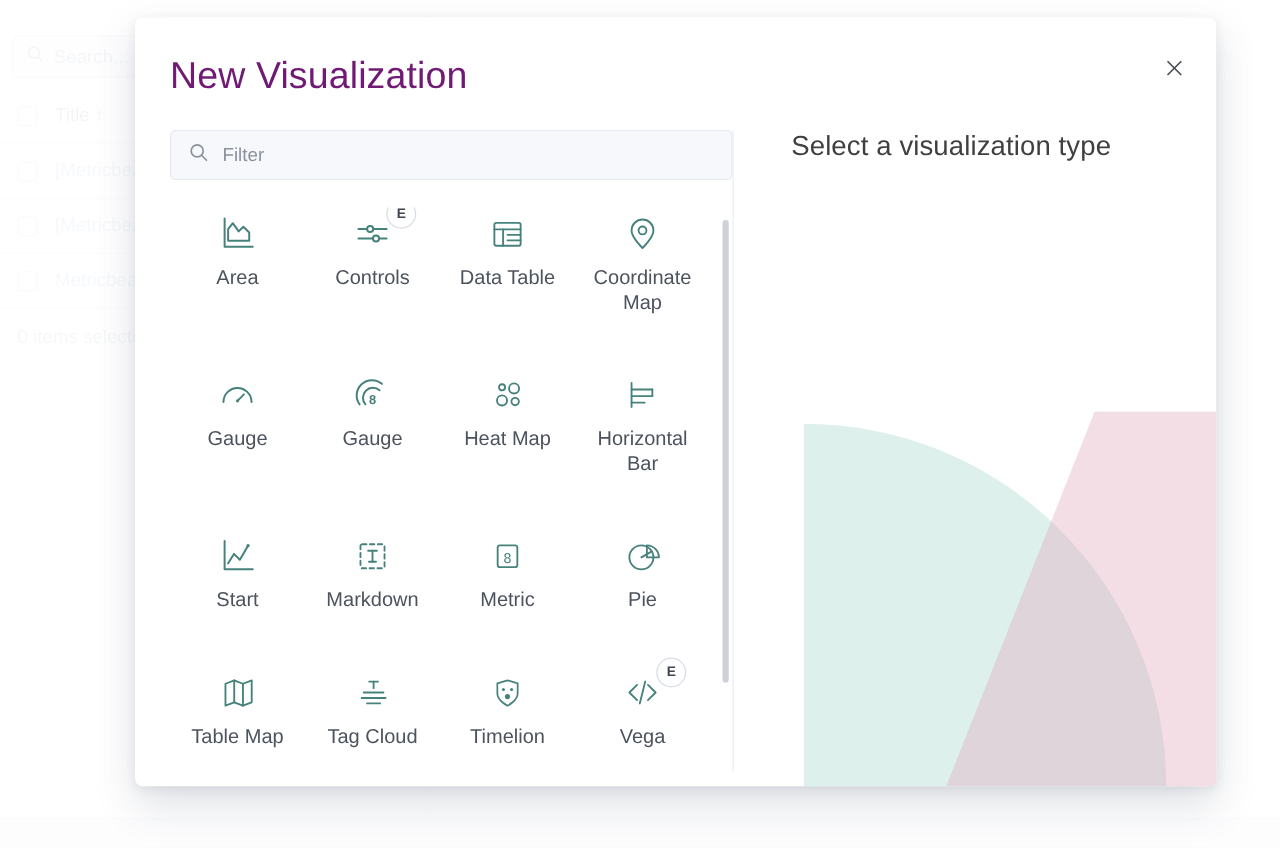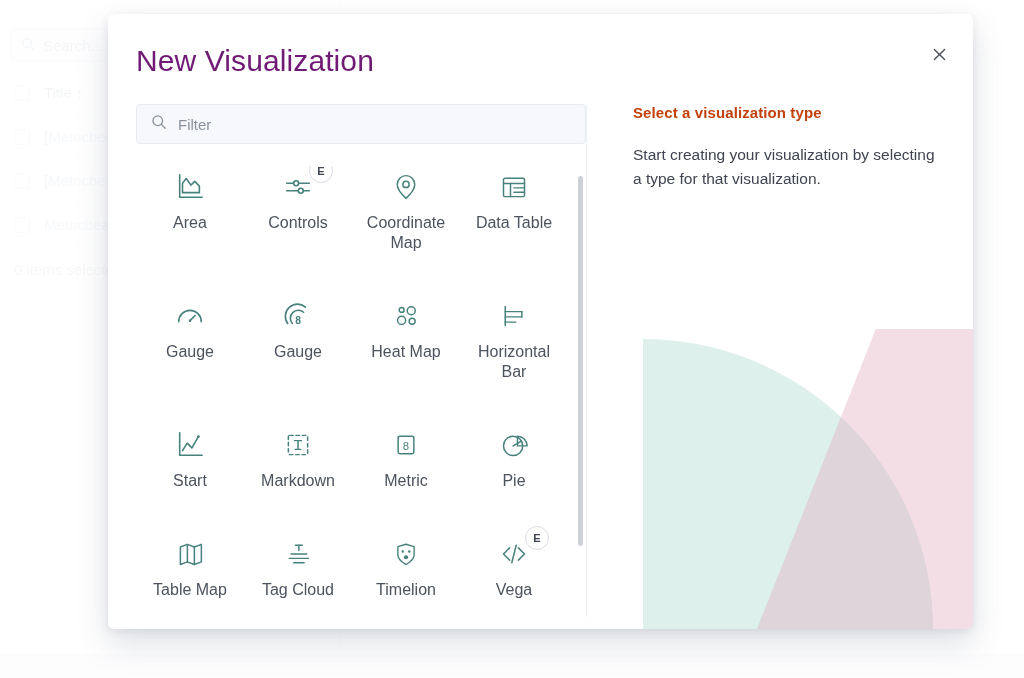--- a/index.html
+++ b/index.html
@@ -160,21 +160,21 @@
   .scrollbar-thumb {
     position: absolute; left: 1px; top: 10px;
     width: 5px; height: 370px; border-radius: 3px;
     background: #cdd2da;
   }
 
   .col-divider { width: 1px; background: #ebeef2; margin: 0 0 0 0; align-self: stretch; }
 
   .right-col { flex: 1; padding: 0 0 0 46px; }
   .right-title {
-    font-size: 15px; font-weight: 700; color: #c2410c;
+    font-size: 22px; font-weight: 400; color: #404040;
     margin-bottom: 22px; letter-spacing: 0.1px;
   }
   .right-text {
     font-size: 15.5px; color: #3f4450; line-height: 1.55; max-width: 310px;
   }
 </style>
 </head>
 <body>
 
 <div id="page-root">
@@ -267,40 +267,40 @@
                       <circle cx="19" cy="20" r="2.6"></circle>
                       <line x1="22" y1="20" x2="28" y2="20"></line>
                     </svg>
                     <span class="exp-badge">E</span>
                   </span>
                   <span class="type-label">Controls</span>
                 </button>
                 <button class="type-card">
                   <span class="icon-wrap">
                     <svg width="28" height="28" viewBox="0 0 32 32" fill="none" stroke="#46827b" stroke-width="1.7" stroke-linecap="round" stroke-linejoin="round">
-                      <path d="M16 29 C16 29 26 19.5 26 13 A10 10 0 1 0 6 13 C6 19.5 16 29 16 29 Z"></path>
-                      <circle cx="16" cy="13" r="3.6"></circle>
-                    </svg>
-                  </span>
-                  <span class="type-label">Coordinate Map</span>
-                </button>
-                <button class="type-card">
-                  <span class="icon-wrap">
-                    <svg width="28" height="28" viewBox="0 0 32 32" fill="none" stroke="#46827b" stroke-width="1.7" stroke-linecap="round" stroke-linejoin="round">
                       <rect x="4" y="6" width="24" height="21" rx="1.6"></rect>
                       <line x1="4" y1="12" x2="28" y2="12"></line>
                       <line x1="12" y1="12" x2="12" y2="27"></line>
                       <line x1="16" y1="17" x2="28" y2="17"></line>
                       <line x1="16" y1="22" x2="28" y2="22"></line>
                     </svg>
                   </span>
                   <span class="type-label">Data Table</span>
                 </button>
                 <button class="type-card">
                   <span class="icon-wrap">
+                    <svg width="28" height="28" viewBox="0 0 32 32" fill="none" stroke="#46827b" stroke-width="1.7" stroke-linecap="round" stroke-linejoin="round">
+                      <path d="M16 29 C16 29 26 19.5 26 13 A10 10 0 1 0 6 13 C6 19.5 16 29 16 29 Z"></path>
+                      <circle cx="16" cy="13" r="3.6"></circle>
+                    </svg>
+                  </span>
+                  <span class="type-label">Coordinate Map</span>
+                </button>
+                <button class="type-card">
+                  <span class="icon-wrap">
                     <svg width="30" height="30" viewBox="0 0 32 32" fill="none" stroke="#46827b" stroke-width="1.7" stroke-linecap="round" stroke-linejoin="round">
                       <path d="M4 22 A12 12 0 0 1 28 22"></path>
                       <line x1="16" y1="21" x2="21.5" y2="15.5"></line>
                       <circle cx="16" cy="21" r="1.3" fill="#46827b" stroke="none"></circle>
                     </svg>
                   </span>
                   <span class="type-label">Gauge</span>
                 </button>
                 <button class="type-card">
                   <span class="icon-wrap">
@@ -424,19 +424,18 @@
               <div class="scrollbar-thumb"></div>
             </div>
           </div>
 
         </div>
 
         <div class="col-divider"></div>
 
         <div class="right-col">
           <div class="right-title">Select a visualization type</div>
-          <div class="right-text">Start creating your visualization by selecting a type for that visualization.</div>
         </div>
 
       </div>
     </div>
   </div>
 </div>
 
 </body></html>

